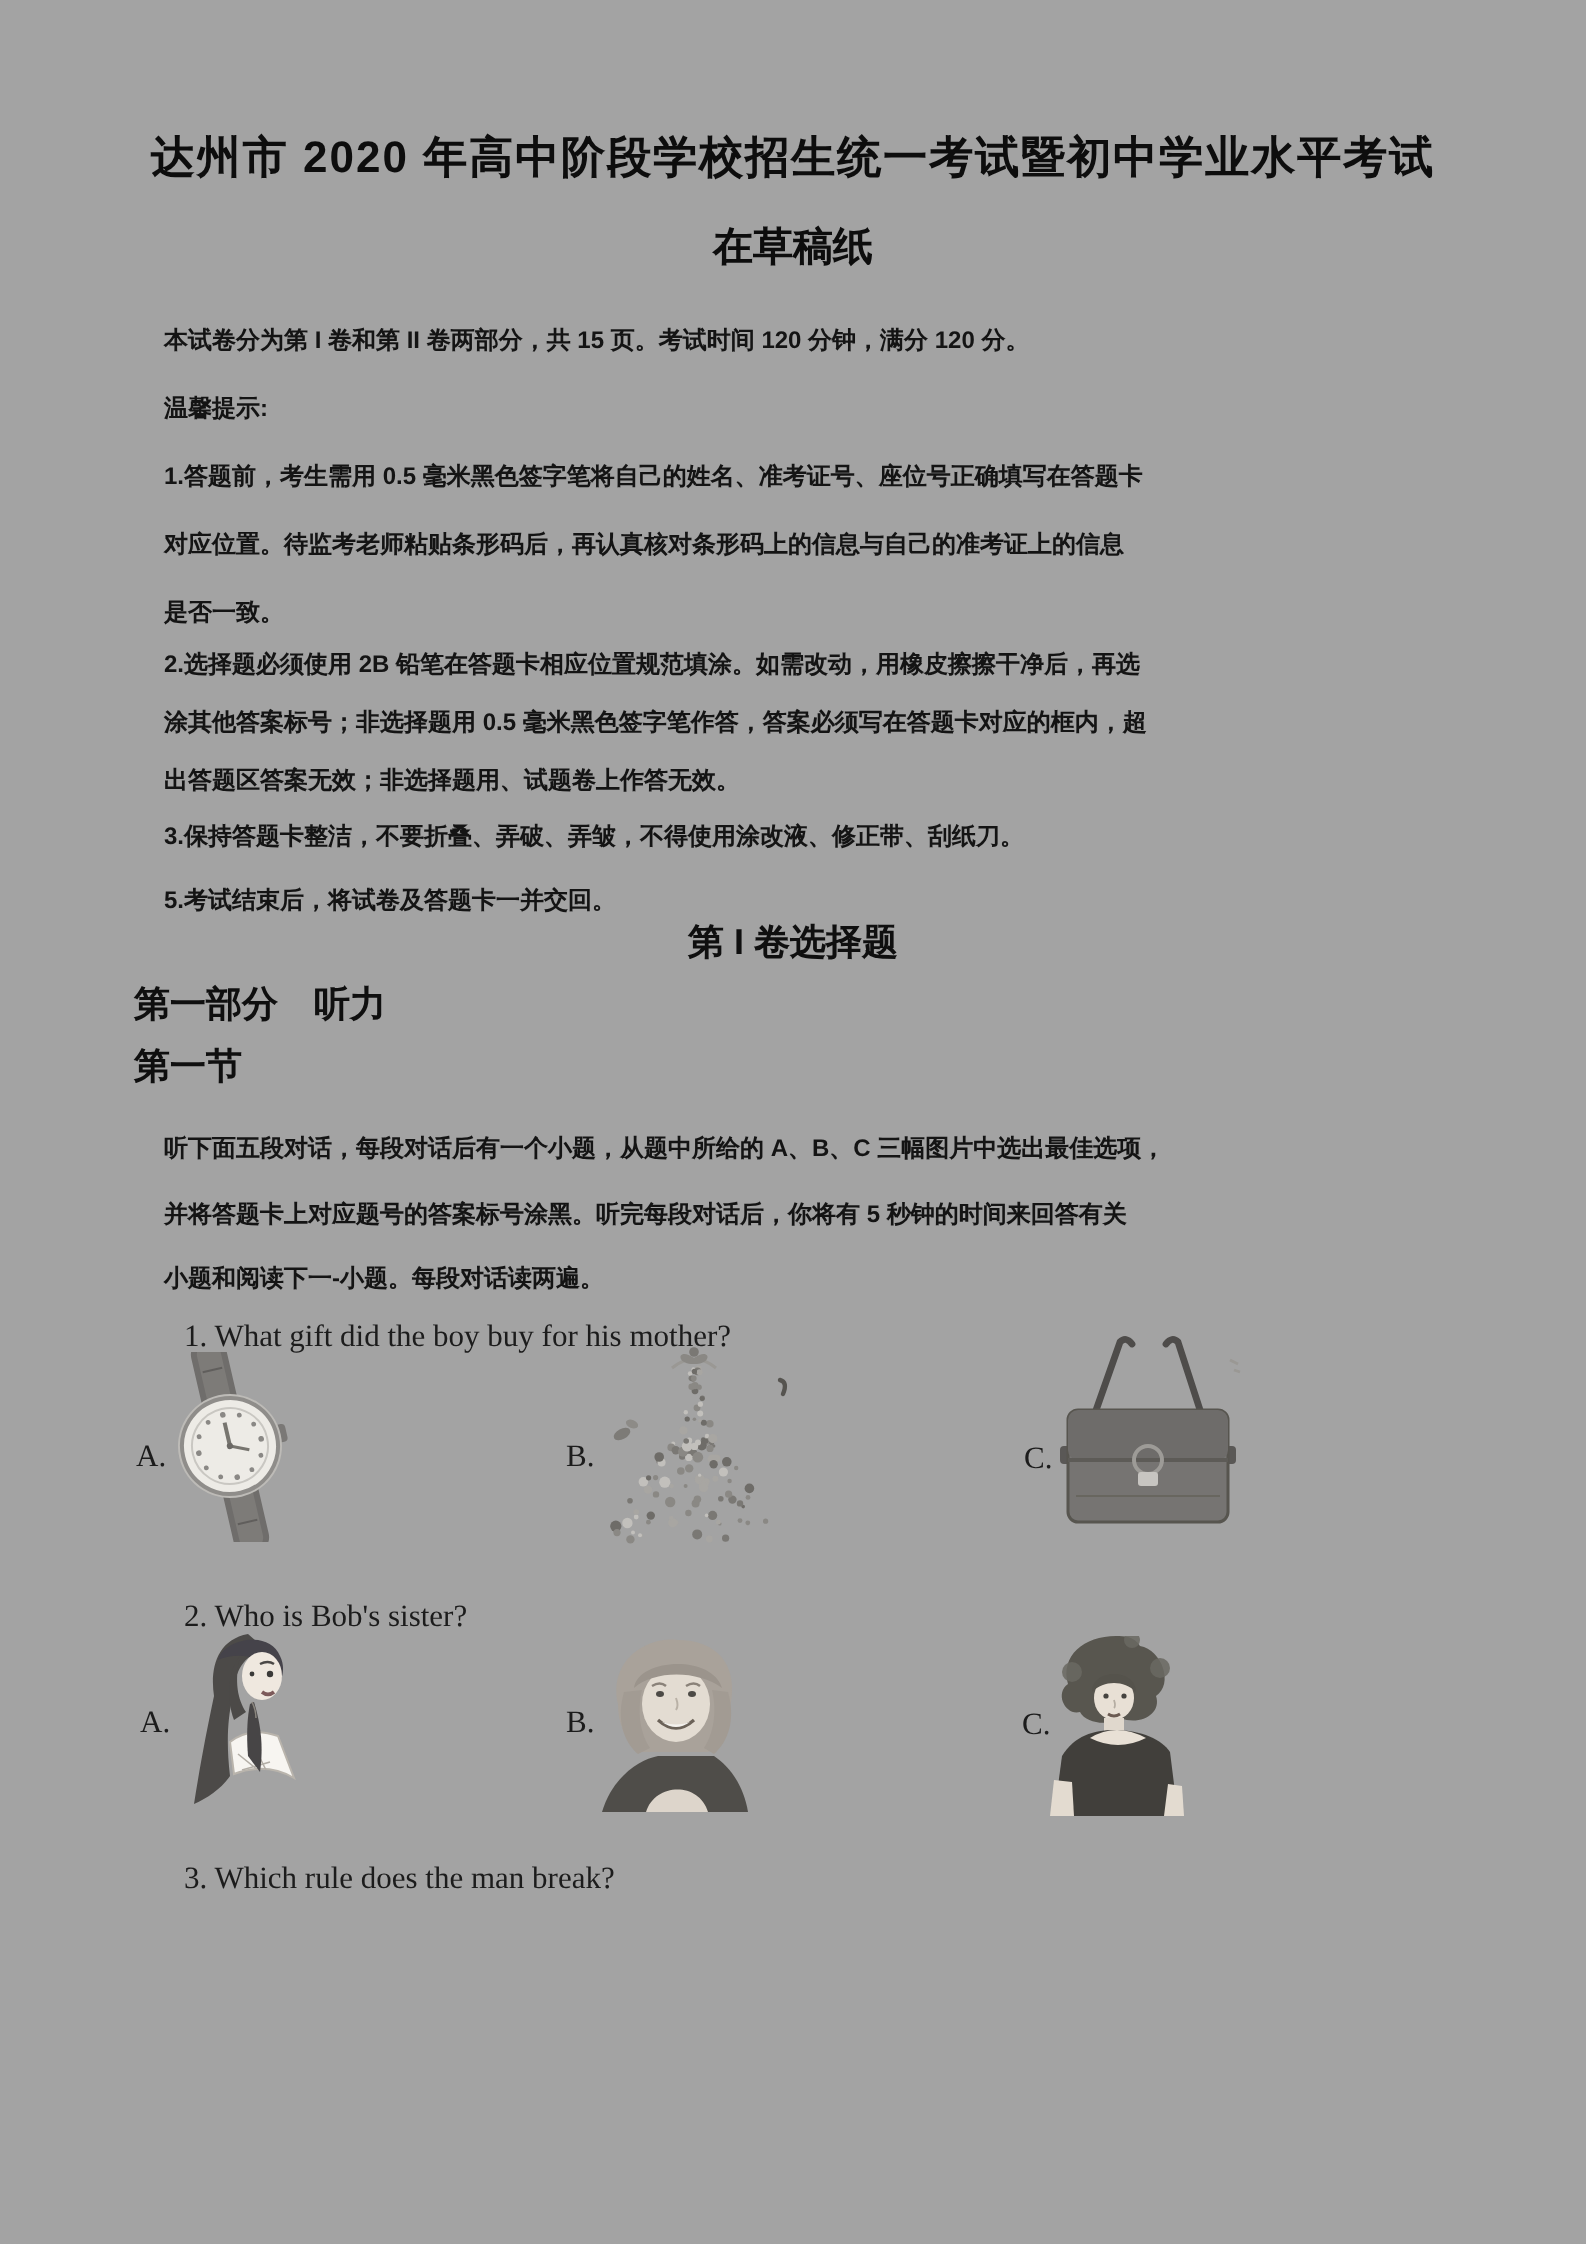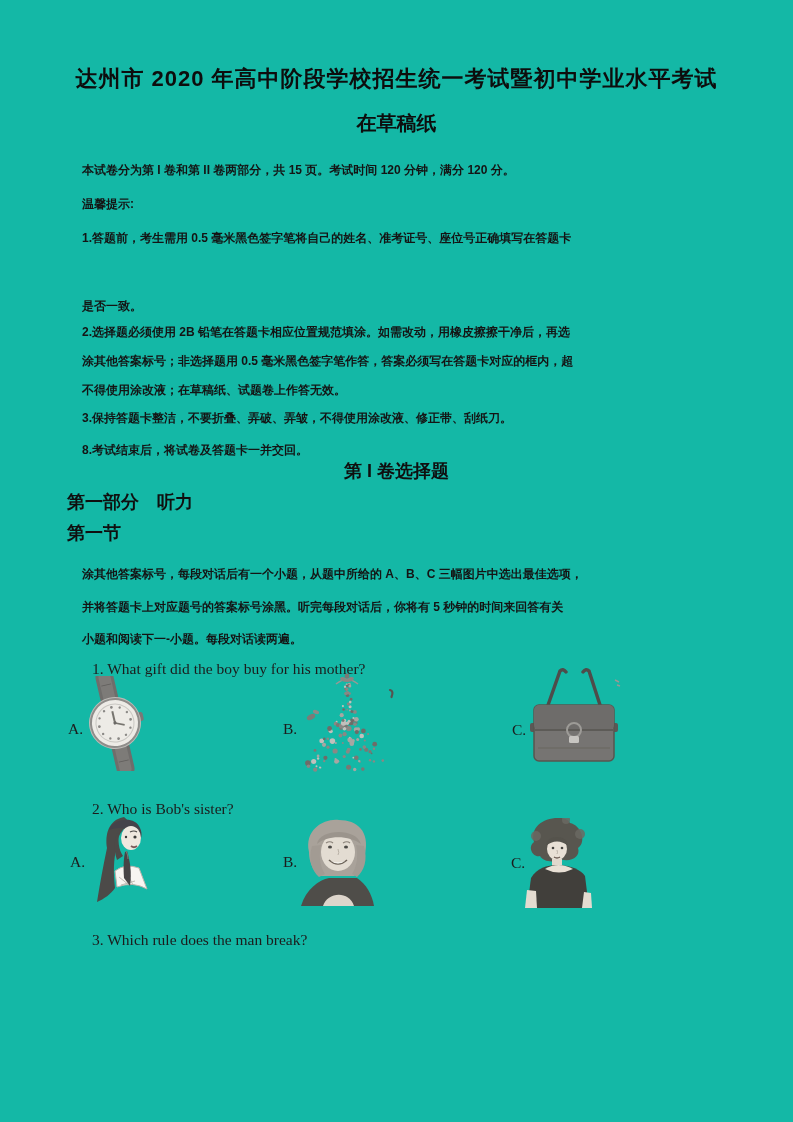--- a/index.html
+++ b/index.html
@@ -1,17 +1,17 @@
 <!DOCTYPE html>
 <html><head>
 <meta charset="utf-8">
 <style>
   html,body{margin:0;padding:0;background:#888;}
   .page{
-    position:relative;width:793px;height:1122px;background:#14b8a6;
+    position:relative;width:793px;height:1122px;background:#a3a3a3;
     margin:0 auto;overflow:hidden;
     font-family:"Liberation Sans","DejaVu Sans",sans-serif;color:#111;
   }
   .title{
     position:absolute;top:64px;left:0;width:793px;margin:0;
     text-align:center;font-size:22px;font-weight:700;letter-spacing:1px;color:#0d0d0d;
   }
   .subtitle{
     position:absolute;top:110px;left:0;width:793px;margin:0;
     text-align:center;font-size:20px;font-weight:700;color:#0d0d0d;
@@ -45,34 +45,35 @@
 
 <div class="page">
 
   <h1 class="title">达州市 2020 年高中阶段学校招生统一考试暨初中学业水平考试</h1>
   <h2 class="subtitle">在草稿纸</h2>
 
   <p class="ln" style="top:147px">本试卷分为第 I 卷和第 II 卷两部分，共 15 页。考试时间 120 分钟，满分 120 分。</p>
   <p class="ln" style="top:181px">温馨提示:</p>
 
   <p class="ln" style="top:215px">1.答题前，考生需用 0.5 毫米黑色签字笔将自己的姓名、准考证号、座位号正确填写在答题卡</p>
+  <p class="ln" style="top:249px">对应位置。待监考老师粘贴条形码后，再认真核对条形码上的信息与自己的准考证上的信息</p>
   <p class="ln" style="top:283px">是否一致。</p>
 
   <p class="ln" style="top:309px">2.选择题必须使用 2B 铅笔在答题卡相应位置规范填涂。如需改动，用橡皮擦擦干净后，再选</p>
   <p class="ln" style="top:338px">涂其他答案标号；非选择题用 0.5 毫米黑色签字笔作答，答案必须写在答题卡对应的框内，超</p>
-  <p class="ln" style="top:367px">不得使用涂改液；在草稿纸、试题卷上作答无效。</p>
+  <p class="ln" style="top:367px">出答题区答案无效；非选择题用、试题卷上作答无效。</p>
 
   <p class="ln" style="top:395px">3.保持答题卡整洁，不要折叠、弄破、弄皱，不得使用涂改液、修正带、刮纸刀。</p>
-  <p class="ln" style="top:427px">8.考试结束后，将试卷及答题卡一并交回。</p>
+  <p class="ln" style="top:427px">5.考试结束后，将试卷及答题卡一并交回。</p>
 
   <p class="heading-center" style="top:459px">第 I 卷选择题</p>
   <p class="heading-left" style="top:490px">第一部分　听力</p>
   <p class="heading-left" style="top:521px">第一节</p>
 
-  <p class="ln" style="top:551px">涂其他答案标号，每段对话后有一个小题，从题中所给的 A、B、C 三幅图片中选出最佳选项，</p>
+  <p class="ln" style="top:551px">听下面五段对话，每段对话后有一个小题，从题中所给的 A、B、C 三幅图片中选出最佳选项，</p>
   <p class="ln" style="top:584px">并将答题卡上对应题号的答案标号涂黑。听完每段对话后，你将有 5 秒钟的时间来回答有关</p>
   <p class="ln" style="top:616px">小题和阅读下一-小题。每段对话读两遍。</p>
 
   <p class="qtext" style="top:648px">1. What gift did the boy buy for his mother?</p>
 
   <span class="optlabel" style="left:68px;top:720px">A.</span>
   <span class="optlabel" style="left:283px;top:720px">B.</span>
   <span class="optlabel" style="left:512px;top:721px">C.</span>
 
   <figure class="photo" style="left:86px;top:676px">

